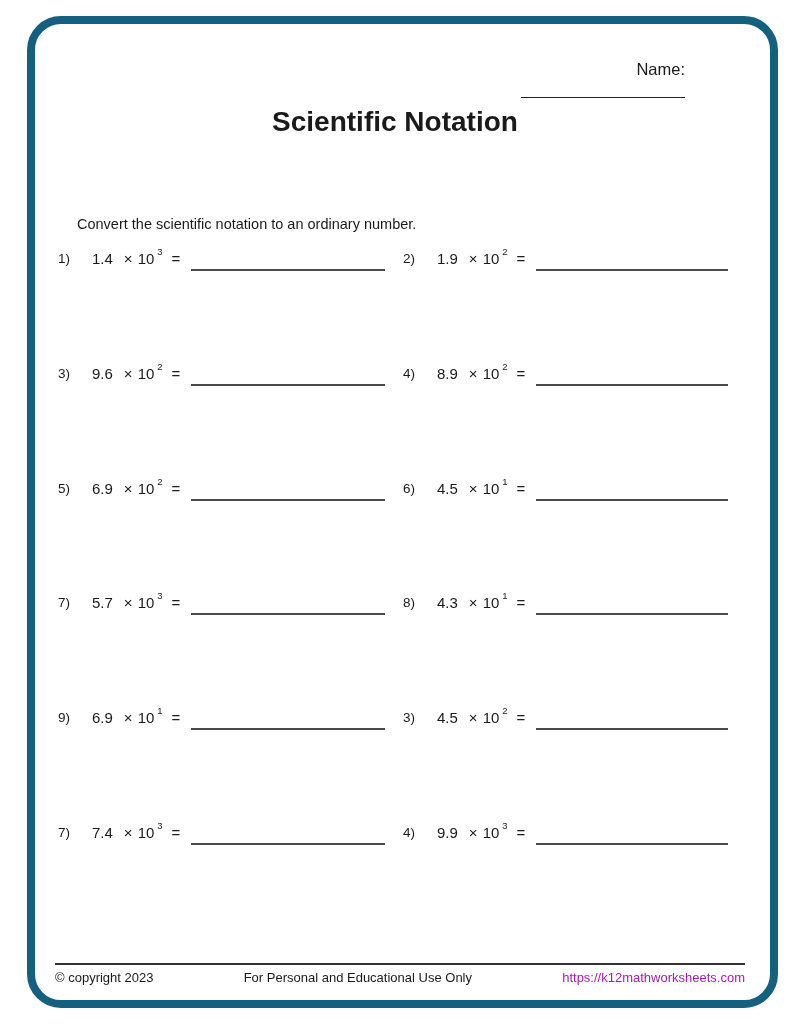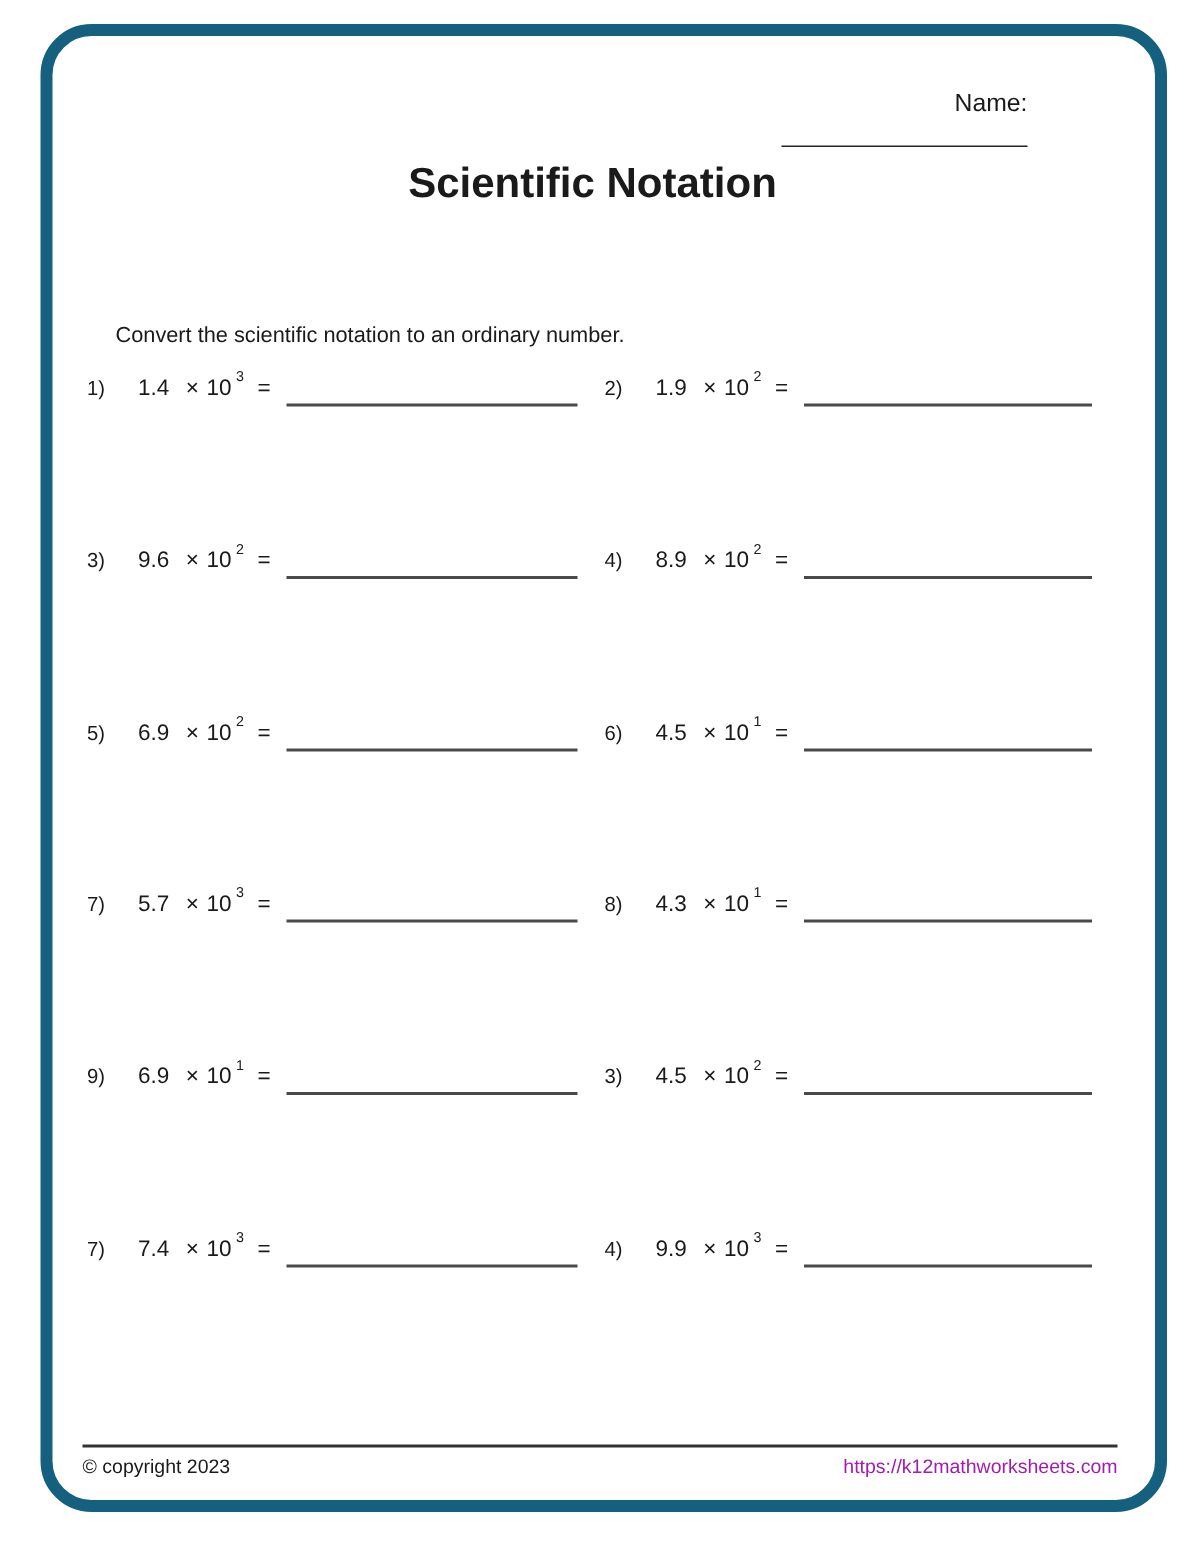--- a/index.html
+++ b/index.html
@@ -213,14 +213,15 @@
     <sup class="exp">3</sup>
     <span class="eq">=</span>
     <span class="answer-blank"></span>
   </div>
 
 </div>
 
 <div class="footer-sep"></div>
 <div class="footer">
   <span>© copyright 2023</span>
+  <span>For Personal and Educational Use Only</span>
   <span class="url">https://k12mathworksheets.com</span>
 </div>
 
 </body></html>

